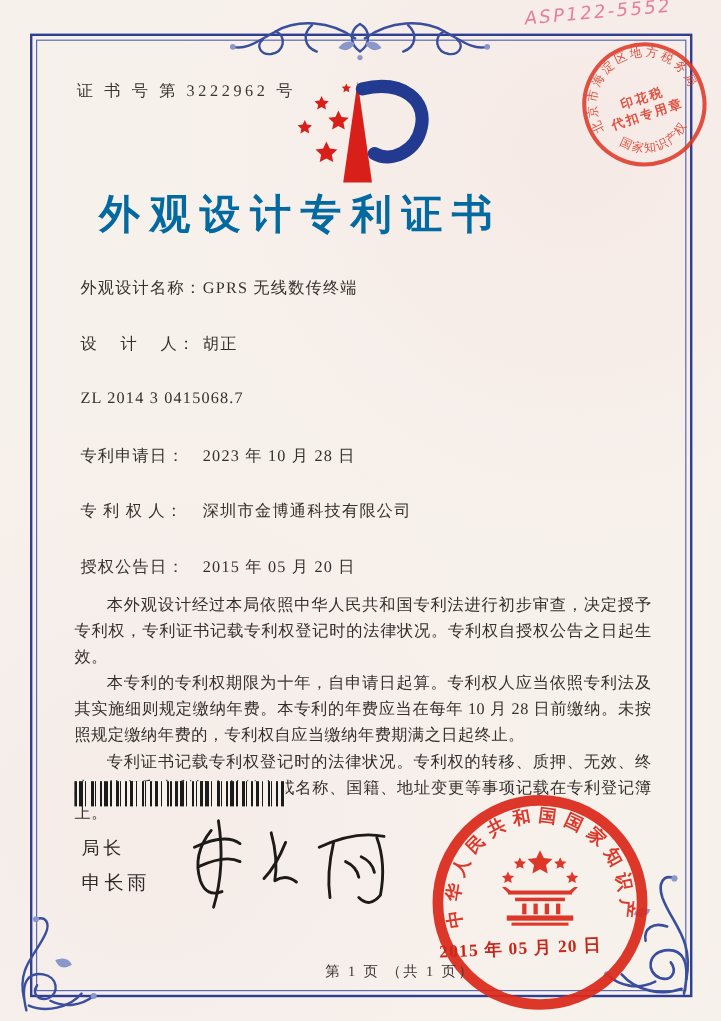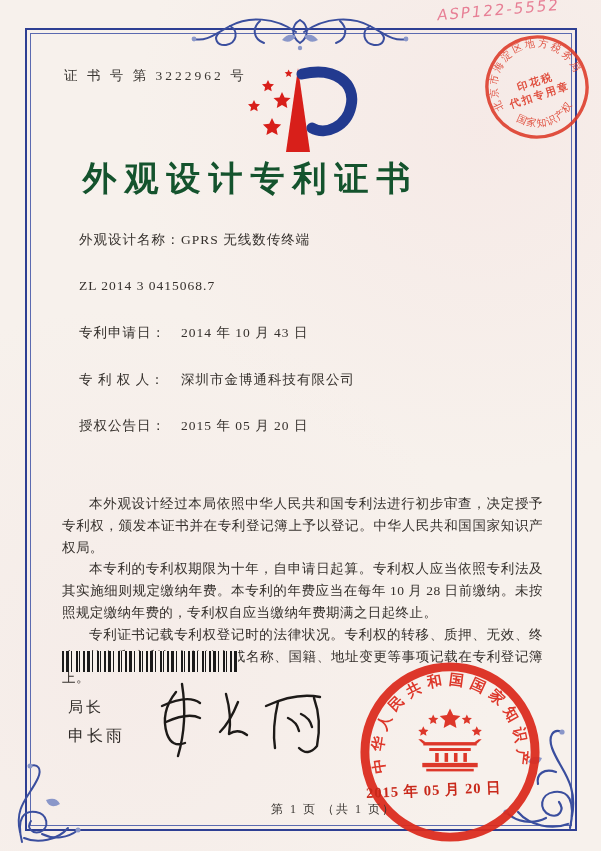--- a/index.html
+++ b/index.html
@@ -13,23 +13,23 @@
     color:#2f2b28;
   }
   .abs{position:absolute;}
   
   .frame-outer{position:absolute;left:25px;top:28px;right:24px;bottom:20px;border:2.5px solid #2e3f93;}
   .frame-inner{position:absolute;inset:3px;border:1px solid #5b6ab0;}
   
   .cert-no{left:64px;top:56px;font-size:13.5px;letter-spacing:3px;color:#3a3632;margin-top:11px;}
   .logo{left:238px;top:64px;}
   .title{left:0;top:156px;width:501px;text-align:center;font-size:34px;font-weight:bold;
-         letter-spacing:8px;color:#14532d;}
-  
-  .fields{left:79px;top:231px;width:470px;}
+         letter-spacing:8px;color:#0369a1;}
+  
+  .fields{left:67px;top:231px;width:470px;}
   .field-row{display:flex;height:46.5px;font-size:13.5px;letter-spacing:1px;color:#35302c;}
   .field-label{white-space:pre;min-width:102px;}
   .field-value{white-space:pre;text-align:right;}
   
   .body-text{left:62px;top:493px;width:481px;font-size:13.5px;line-height:21.8px;
              text-align:justify;color:#35302c;}
   .body-text p{margin:0;text-indent:2em;letter-spacing:.4px;}
   
   .barcode{left:62px;top:651px;width:176px;height:21px;
     background:repeating-linear-gradient(90deg,
@@ -133,38 +133,42 @@
 </svg>
 
 <div class="abs title">外观设计专利证书</div>
 
 <div class="abs fields">
   <div class="field-row">
     <span class="field-label">外观设计名称：</span>
     <span class="field-value">GPRS 无线数传终端</span>
   </div>
   <div class="field-row">
+    <span class="field-label">设　 计　 人：</span>
+    <span class="field-value">胡正</span>
+  </div>
+  <div class="field-row">
     <span class="field-value">ZL 2014 3 0415068.7</span>
   </div>
   <div class="field-row">
     <span class="field-label">专利申请日：</span>
-    <span class="field-value">2014 年 10 月 43 日</span>
+    <span class="field-value">2023 年 10 月 28 日</span>
   </div>
   <div class="field-row">
     <span class="field-label">专 利 权 人：</span>
     <span class="field-value">深圳市金博通科技有限公司</span>
   </div>
   <div class="field-row">
     <span class="field-label">授权公告日：</span>
     <span class="field-value">2015 年 05 月 20 日</span>
   </div>
 </div>
 
 <div class="abs body-text">
-  <p>本外观设计经过本局依照中华人民共和国专利法进行初步审查，决定授予专利权，颁发本证书并在专利登记簿上予以登记。中华人民共和国国家知识产权局。</p>
+  <p>本外观设计经过本局依照中华人民共和国专利法进行初步审查，决定授予专利权，专利证书记载专利权登记时的法律状况。专利权自授权公告之日起生效。</p>
   <p>本专利的专利权期限为十年，自申请日起算。专利权人应当依照专利法及其实施细则规定缴纳年费。本专利的年费应当在每年 10 月 28 日前缴纳。未按照规定缴纳年费的，专利权自应当缴纳年费期满之日起终止。</p>
   <p>专利证书记载专利权登记时的法律状况。专利权的转移、质押、无效、终止、恢复和专利权人的姓名或名称、国籍、地址变更等事项记载在专利登记簿上。</p>
 </div>
 
 <div class="abs barcode"></div>
 
 <div class="abs signer-title">局长</div>
 <div class="abs signer-name">申长雨</div>
 
 <svg class="abs signature" width="190" height="82" viewBox="0 0 190 82">

